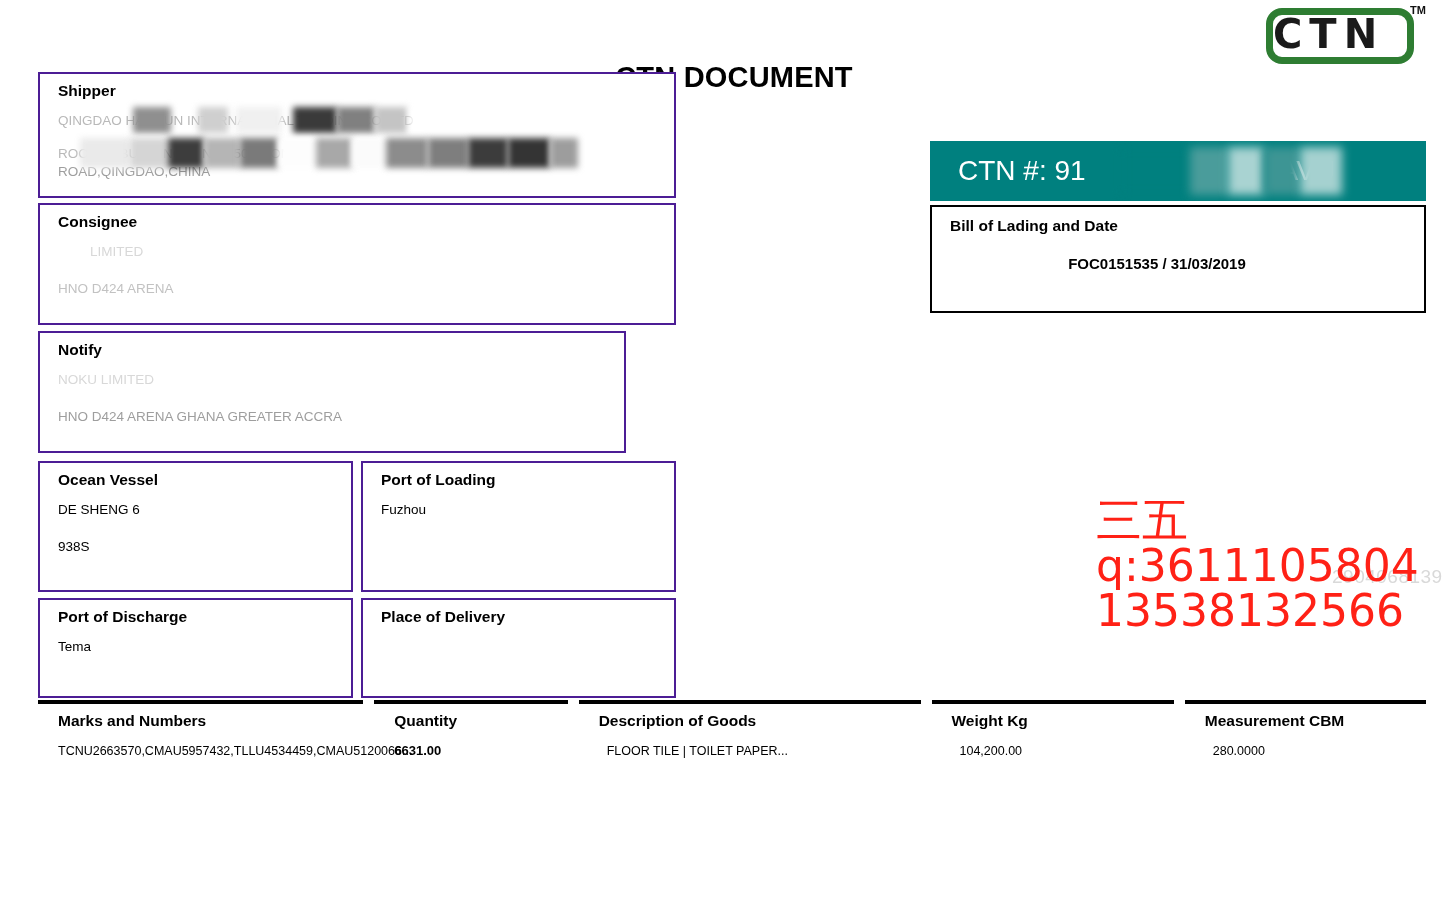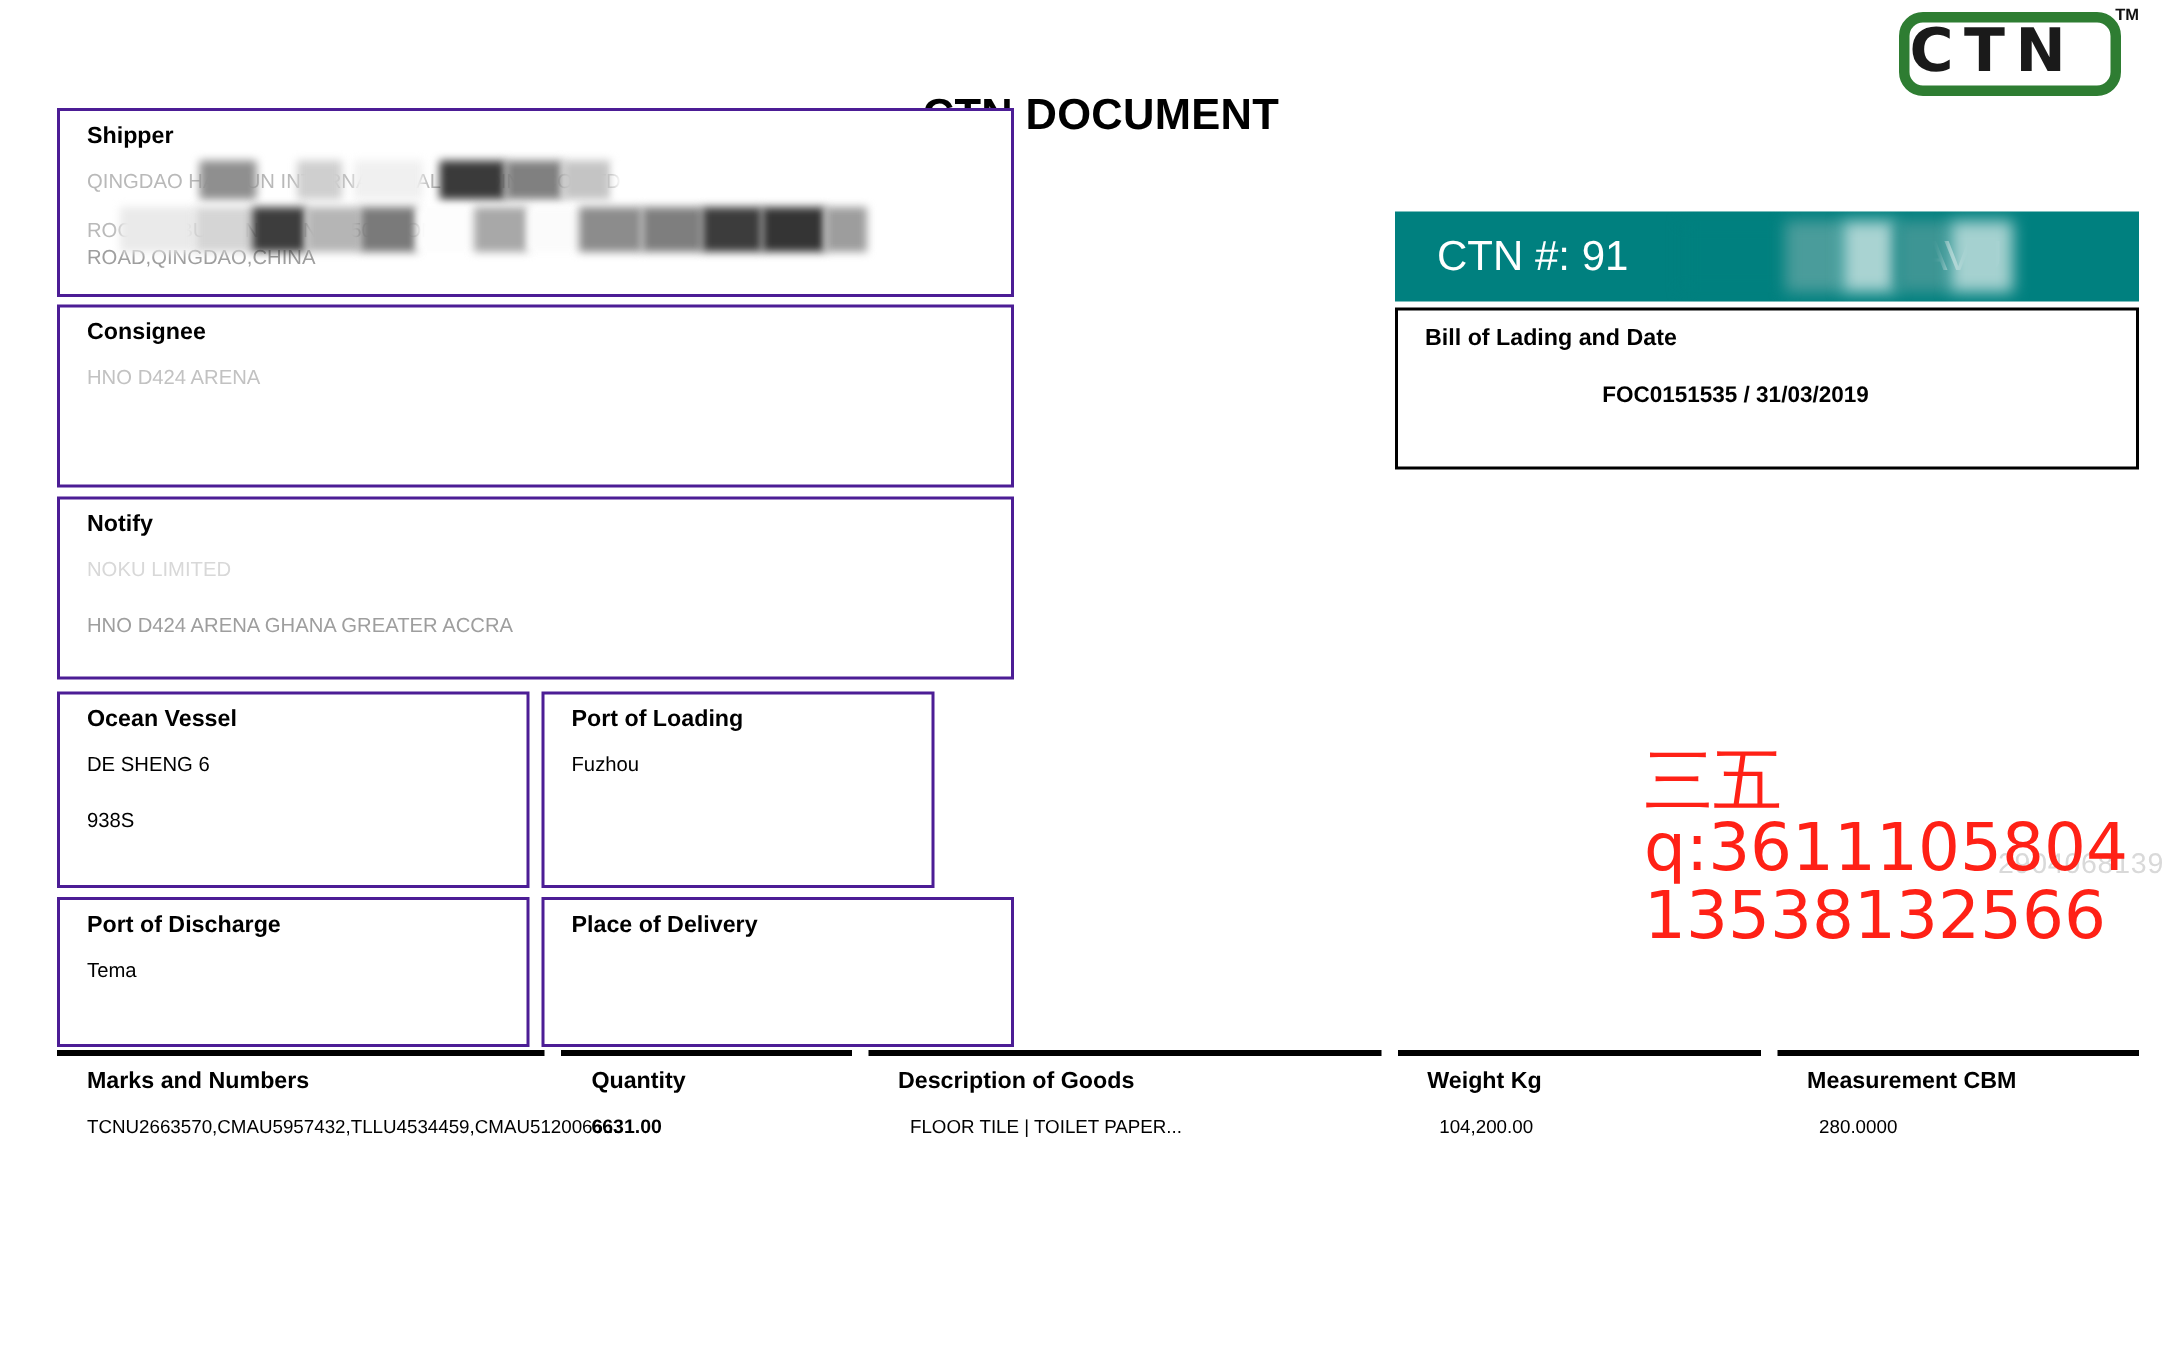--- a/index.html
+++ b/index.html
@@ -100,23 +100,23 @@
   .blur-blocks span {
     position: absolute;
     top: 0;
     height: 100%;
     filter: blur(3px);
   }
 
   
   #shipper-box { left: 38px; top: 72px; width: 638px; height: 126px; }
   #consignee-box { left: 38px; top: 203px; width: 638px; height: 122px; }
-  #notify-box { left: 38px; top: 331px; width: 638px; height: 122px; }
+  #notify-box { left: 38px; top: 331px; width: 588px; height: 122px; }
   #vessel-box { left: 38px; top: 461px; width: 315px; height: 131px; }
-  #loading-box { left: 361px; top: 461px; width: 262px; height: 131px; }
+  #loading-box { left: 361px; top: 461px; width: 315px; height: 131px; }
   #discharge-box { left: 38px; top: 598px; width: 315px; height: 100px; }
   #delivery-box { left: 361px; top: 598px; width: 315px; height: 100px; }
 
   
   #ctn-banner {
     position: absolute;
     left: 930px; top: 141px;
     width: 496px; height: 60px;
     background: #00807f;
     color: #ffffff;
@@ -250,20 +250,21 @@
       <span style="left:410px;width:40px;background:#3c3c3c;"></span>
       <span style="left:450px;width:42px;background:#343434;"></span>
       <span style="left:492px;width:28px;background:#9d9d9d;"></span>
     </span>
   </div>
   <div class="val faded-3" style="margin-top:-4px;">ROAD,QINGDAO,CHINA</div>
 </div>
 
 <div class="fbox" id="consignee-box">
   <div class="lbl">Consignee</div>
+  <div class="val faded-1 spaced" style="padding-left:32px;">LIMITED</div>
   <div class="val faded-2">HNO D424 ARENA</div>
 </div>
 
 <div class="fbox" id="notify-box">
   <div class="lbl">Notify</div>
   <div class="val faded-1 spaced">NOKU LIMITED</div>
   <div class="val faded-3">HNO D424 ARENA GHANA GREATER ACCRA</div>
 </div>
 
 <div class="fbox" id="vessel-box">

